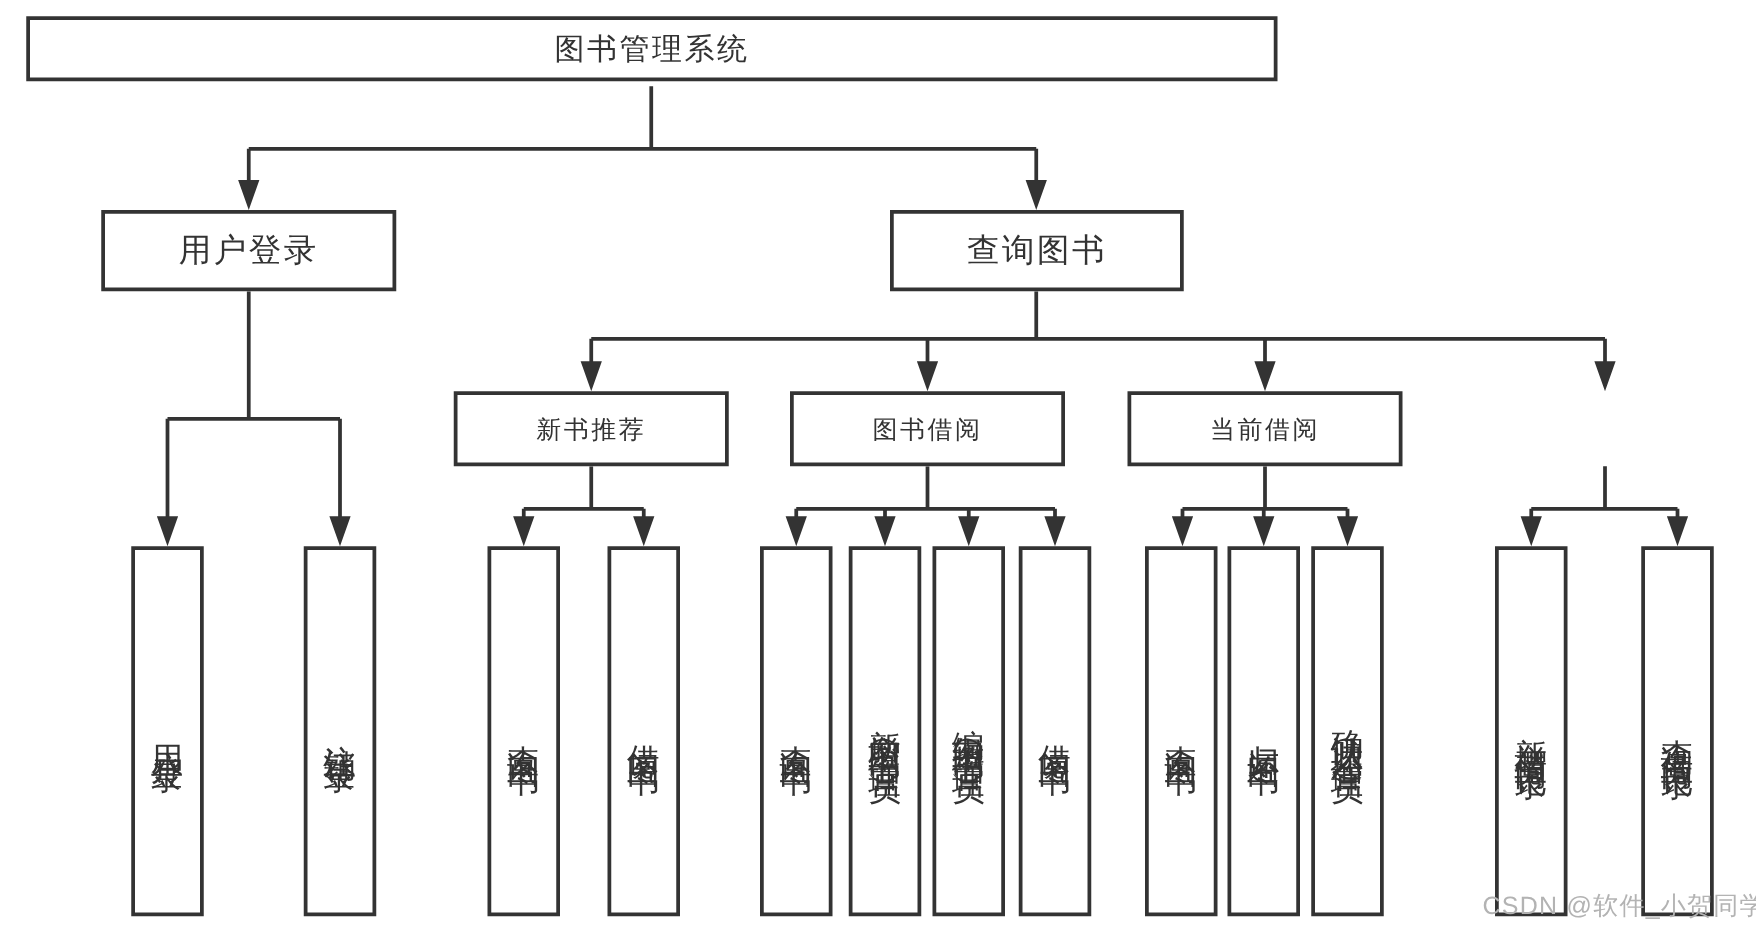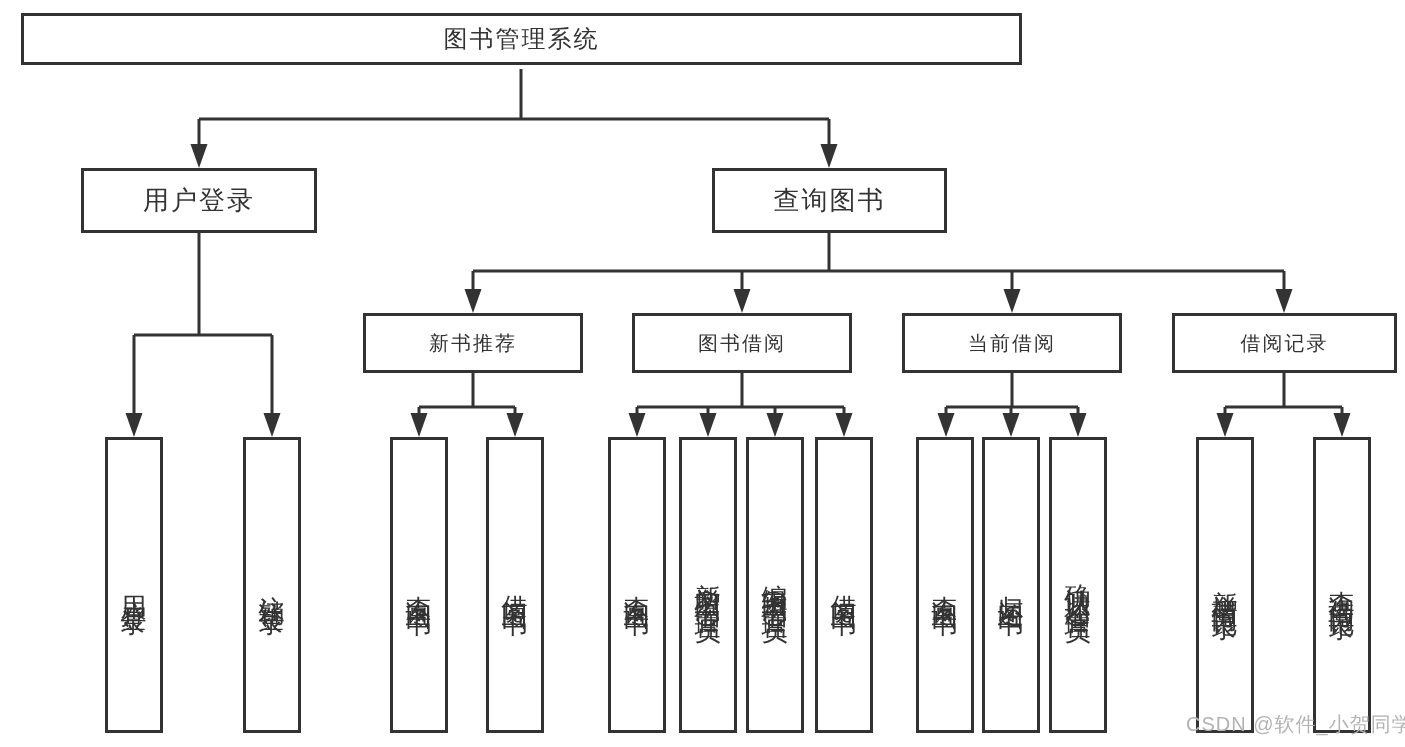--- a/index.html
+++ b/index.html
@@ -82,23 +82,20 @@
 
   <div class="node lvl3" style="left:363px;top:313px;width:220px;height:60px">
     <span>新书推荐</span>
   </div>
   <div class="node lvl3" style="left:902px;top:313px;width:220px;height:60px">
     <span>当前借阅</span>
   </div>
   <div class="node lvl3" style="left:632px;top:313px;width:220px;height:60px">
     <span>图书借阅</span>
   </div>
-  <div class="node lvl3" style="left:1172px;top:313px;width:225px;height:60px">
-    <span>借阅记录</span>
-  </div>
 
   <div class="node leaf" style="left:105px;top:437px;width:58px;height:296px">
     <span class="vtext">用户登录</span>
   </div>
   <div class="node leaf" style="left:243px;top:437px;width:58px;height:296px">
     <span class="vtext">注销登录</span>
   </div>
 
   <div class="node leaf" style="left:390px;top:437px;width:58px;height:296px">
     <span class="vtext">查询图书</span>

